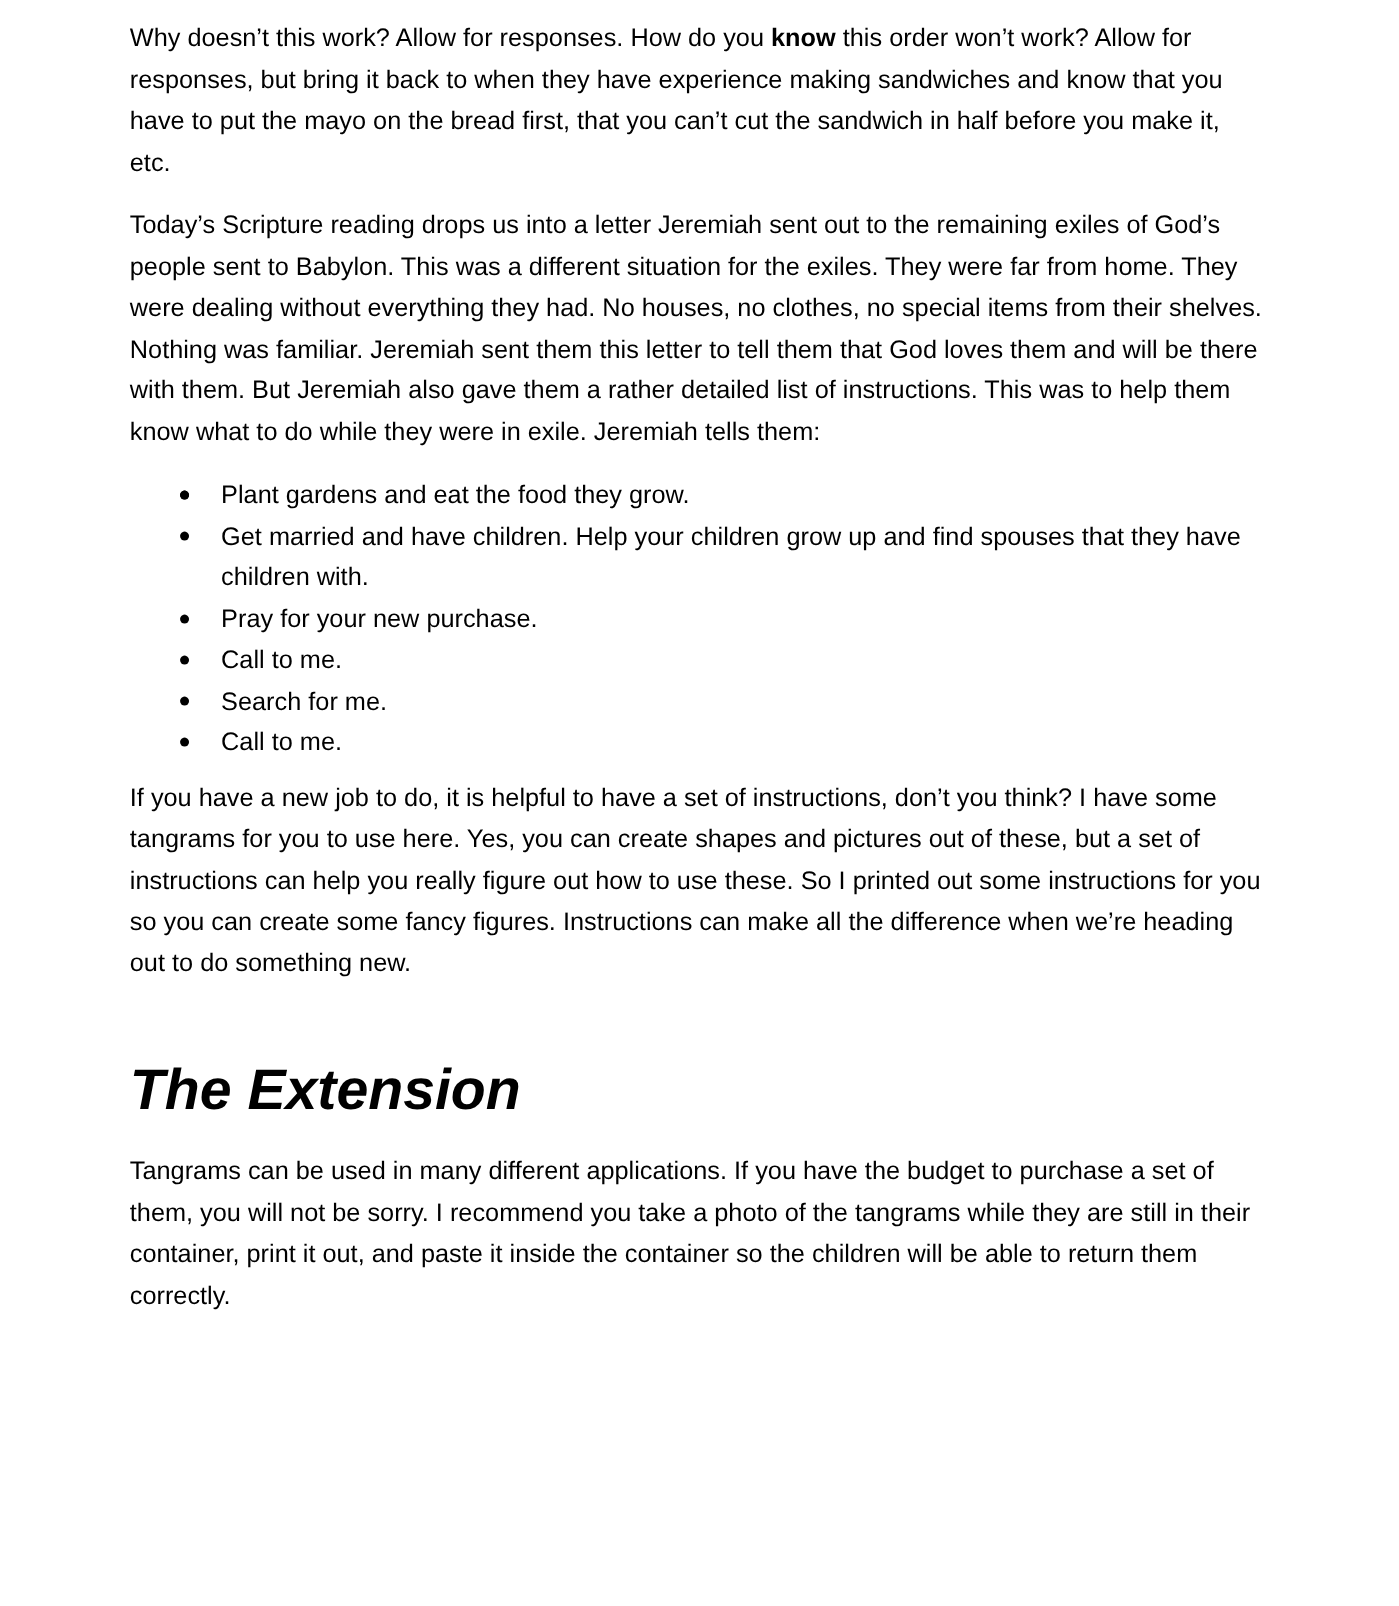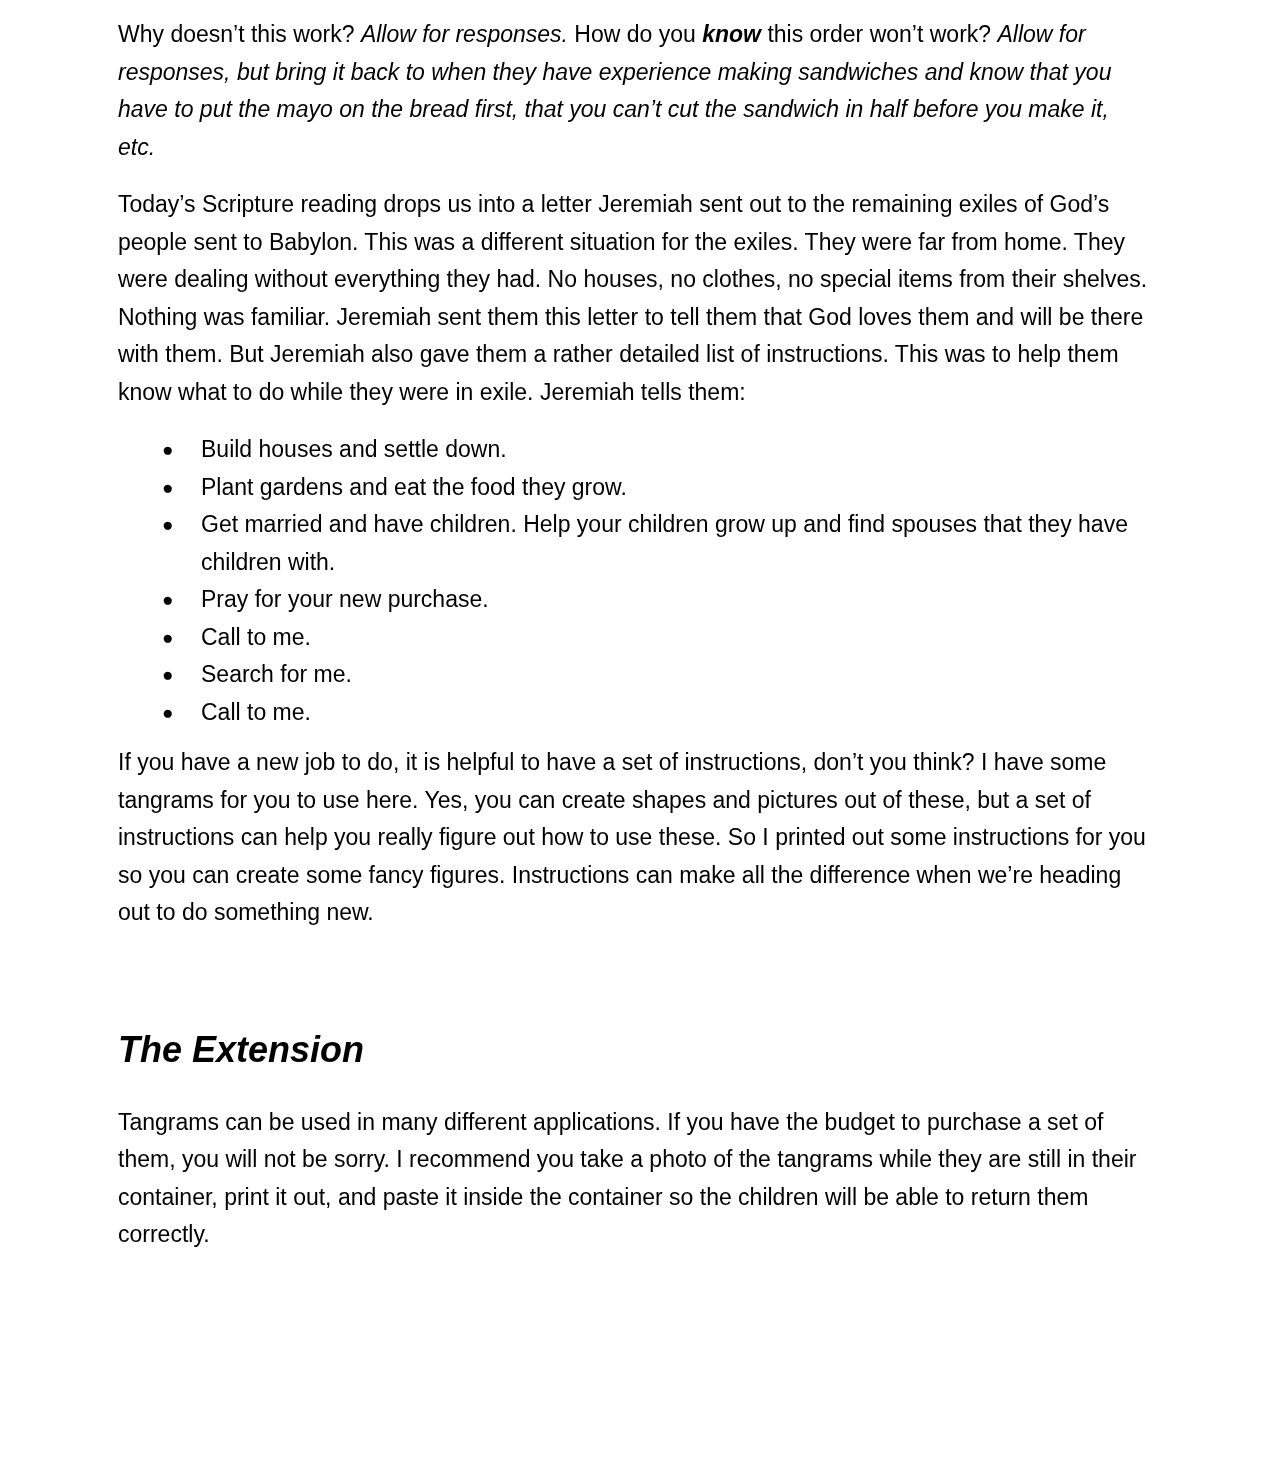--- a/index.html
+++ b/index.html
@@ -16,58 +16,58 @@
     color: #000000;
     font-family: "Liberation Sans", "DejaVu Sans", sans-serif;
     font-size: 23px;
     line-height: 37.5px;
     overflow: hidden;
   }
   p.para {
     margin: 0 0 20px 0;
   }
   .seg-regular { font-style: normal; font-weight: normal; text-align: right; }
-  .seg-italic  { font-style: italic; font-weight: normal; }
-  .seg-bold-italic { font-style: italic; font-weight: bold; }
+  .seg-italic  { font-weight: normal; }
+  .seg-bold-italic { font-weight: bold; }
 
   ul.doc-list {
     list-style: none;
     margin: 0 0 13px 0;
     padding: 0;
   }
   ul.doc-list li {
     position: relative;
     padding-left: 83px;
     margin: 0;
   }
   ul.doc-list li .marker {
     position: absolute;
     left: 44px;
     top: 0;
     font-size: 19px;
   }
   h1.doc-heading {
-    font-size: 36px;
+    font-size: 52px;
     line-height: 55px;
     font-style: italic;
     font-weight: bold;
-    margin: 90px 0 27px 0;
+    margin: 70px 0 27px 0;
   }
 </style>
 </head>
 <body>
 
 <div class="page">
 
   <p class="para" id="intro-paragraph"><span class="seg-regular">Why doesn’t this work? </span><span class="seg-italic">Allow for responses.</span><span class="seg-regular"> How do you </span><span class="seg-bold-italic">know</span><span class="seg-regular"> this order won’t work? </span><span class="seg-italic">Allow for responses, but bring it back to when they have experience making sandwiches and know that you have to put the mayo on the bread first, that you can’t cut the sandwich in half before you make it, etc.</span></p>
 
   <p class="para">Today’s Scripture reading drops us into a letter Jeremiah sent out to the remaining exiles of God’s people sent to Babylon. This was a different situation for the exiles. They were far from home. They were dealing without everything they had. No houses, no clothes, no special items from their shelves. Nothing was familiar. Jeremiah sent them this letter to tell them that God loves them and will be there with them. But Jeremiah also gave them a rather detailed list of instructions. This was to help them know what to do while they were in exile. Jeremiah tells them:</p>
 
   <ul class="doc-list" id="instructions-list">
-      <li><span class="marker">●</span><span class="li-text">Build houses and settle down.</span></li>
+      <li><span class="marker">●</span></li>
       <li><span class="marker">●</span><span class="li-text">Plant gardens and eat the food they grow.</span></li>
       <li><span class="marker">●</span><span class="li-text">Get married and have children. Help your children grow up and find spouses that they have children with.</span></li>
       <li><span class="marker">●</span><span class="li-text">Pray for your new purchase.</span></li>
       <li><span class="marker">●</span><span class="li-text">Call to me.</span></li>
       <li><span class="marker">●</span><span class="li-text">Search for me.</span></li>
       <li><span class="marker">●</span><span class="li-text">Call to me.</span></li>
     </ul>
 
   <p class="para">If you have a new job to do, it is helpful to have a set of instructions, don’t you think? I have some tangrams for you to use here. Yes, you can create shapes and pictures out of these, but a set of instructions can help you really figure out how to use these. So I printed out some instructions for you so you can create some fancy figures. Instructions can make all the difference when we’re heading out to do something new.</p>
 

